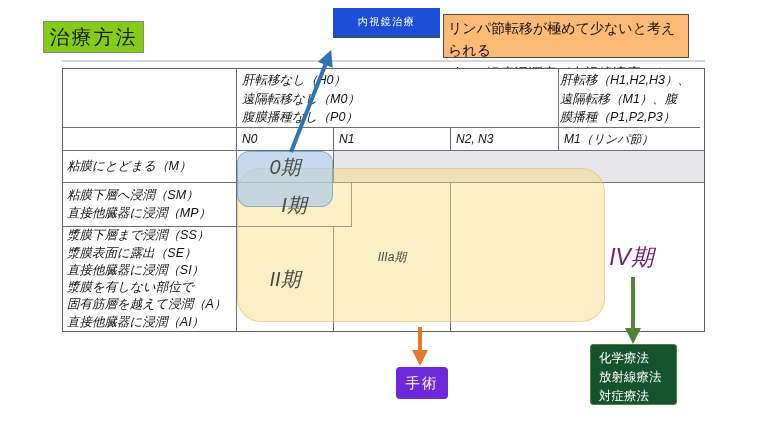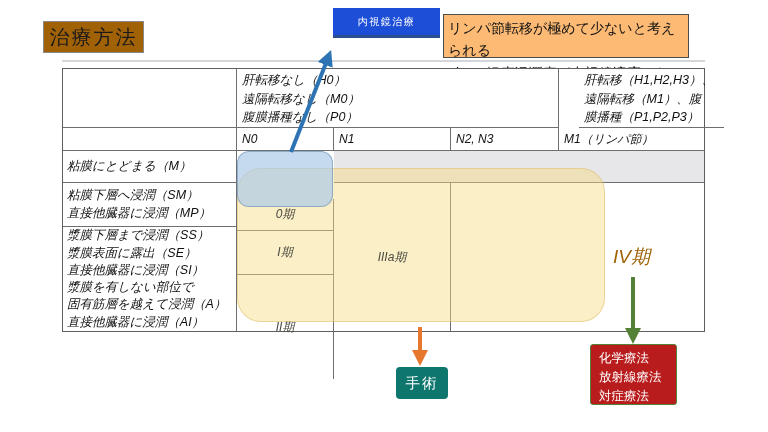--- a/index.html
+++ b/index.html
@@ -8,21 +8,21 @@
     font-family:"Liberation Sans","DejaVu Sans",sans-serif;color:#000;
   }
   .abs{position:absolute;box-sizing:border-box;}
   .pre{white-space:pre-line;}
 
   
   .deco-line{left:62px;top:60px;width:643px;height:2px;background:#d6d5da;}
 
   
   .title-box{
-    left:43px;top:21px;width:101px;height:32px;border:1px solid #8a8a8a;background:#a16207;
+    left:43px;top:21px;width:101px;height:32px;border:1px solid #8a8a8a;background:#84cc16;
     display:flex;align-items:center;justify-content:center;
     font-size:20px;letter-spacing:2px;color:#1a1a1a;
   }
 
   
   .endo-box{
     left:333px;top:8px;width:107px;height:30px;background:#1d4ed8;
     border-bottom:3px solid #2a4e8e;
     display:flex;align-items:center;justify-content:center;
     color:#fff;font-size:10px;letter-spacing:1.5px;
@@ -38,45 +38,45 @@
   .table{left:62px;top:68px;width:643px;height:264px;border:1px solid #5f5f5f;background:#fff;}
   .cell{position:absolute;box-sizing:border-box;font-size:12.5px;line-height:1.4;color:#111;font-style:italic;}
   .br{border-right:1px solid #6e6e6e;}
   .bb{border-bottom:1px solid #6e6e6e;}
   .hdr{padding:2px 5px;line-height:1.48;}
   .colhdr{display:flex;align-items:center;padding-left:5px;font-size:12px;}
   .lbl{display:flex;align-items:center;padding:1px 4px;line-height:1.38;}
   .gray-band{background:#e7e6e8;}
   .stage{display:flex;align-items:center;justify-content:center;color:#4a4a42;}
   .stage > span{position:relative;z-index:6;}
-  .st-sm{font-size:12px;margin-top:48px;}
+  .st-sm{font-size:20px;}
   .st-lg{font-size:12px;}
-  .st-xl{font-size:19px;color:#a16207;}
+  .st-xl{font-size:23px;color:#701a75;}
 
   
   .ov-yellow{
     left:237px;top:168px;width:368px;height:154px;border-radius:24px;
     background:rgba(246,220,130,0.45);border:1px solid rgba(215,180,95,0.45);z-index:3;
   }
   .ov-blue{
     left:237px;top:151px;width:96px;height:56px;border-radius:12px;
     background:rgba(173,203,231,0.70);border:1.5px solid rgba(100,135,170,0.55);z-index:4;
   }
 
   
   .arrows{left:0;top:0;z-index:10;pointer-events:none;}
 
   
   .surgery-box{
-    left:396px;top:367px;width:52px;height:32px;background:#0f766e;border-radius:4px;
+    left:396px;top:367px;width:52px;height:32px;background:#6d28d9;border-radius:4px;
     display:flex;align-items:center;justify-content:center;
     color:#fff;font-size:14.5px;letter-spacing:2px;z-index:5;
   }
   .chemo-box{
-    left:590px;top:344px;width:87px;height:61px;background:#b91c1c;border:1px solid #538135;
+    left:590px;top:344px;width:87px;height:61px;background:#14532d;border:1px solid #538135;
     border-radius:3px;padding:4px 0 0 8px;color:#fff;font-size:12.5px;line-height:1.5;z-index:5;
   }
 </style>
 </head>
 <body>
 
 <div class="slide">
 
   <div class="abs deco-line"></div>
 
@@ -86,39 +86,39 @@
 
   <div class="abs note-box pre">リンパ節転移が極めて少ないと考えられる
 Tis,T1軽度浸潤癌が内視鏡適応となる。</div>
 
   <div class="abs table">
 
     <div class="cell br bb" style="left:0;top:0;width:174px;height:59px;"></div>
     <div class="cell br bb hdr pre" style="left:174px;top:0;width:322px;height:59px;">肝転移なし（H0）
 遠隔転移なし（M0）
 腹膜播種なし（P0）</div>
-    <div class="cell bb hdr pre" style="left:516px;top:0;width:145px;height:59px;">肝転移（H1,H2,H3）、
+    <div class="cell bb hdr pre" style="left:492px;top:0;width:145px;height:59px;">肝転移（H1,H2,H3）、
 遠隔転移（M1）、腹
 膜播種（P1,P2,P3）</div>
 
     <div class="cell br bb" style="left:0;top:59px;width:174px;height:23px;"></div>
     <div class="cell br bb colhdr" style="left:174px;top:59px;width:97px;height:23px;">N0</div>
     <div class="cell br bb colhdr" style="left:271px;top:59px;width:117px;height:23px;">N1</div>
     <div class="cell br bb colhdr" style="left:388px;top:59px;width:108px;height:23px;">N2, N3</div>
     <div class="cell bb colhdr" style="left:496px;top:59px;width:145px;height:23px;">M1（リンパ節）</div>
 
     <div class="cell br bb lbl" style="left:0;top:82px;width:174px;height:32px;">粘膜にとどまる（M）</div>
     <div class="cell br bb stage st-sm" style="left:174px;top:82px;width:97px;height:32px;">
         <span>0期</span>
       </div>
     <div class="cell bb gray-band" style="left:271px;top:82px;width:370px;height:32px;"></div>
 
     <div class="cell br bb lbl pre" style="left:0;top:114px;width:174px;height:44px;">粘膜下層へ浸潤（SM）
 直接他臓器に浸潤（MP）</div>
-    <div class="cell br bb stage st-sm" style="left:174px;top:114px;width:97px;height:44px;">
+    <div class="cell br bb stage st-sm" style="left:174px;top:114px;width:115px;height:44px;">
         <span>I期</span>
       </div>
 
     <div class="cell br lbl pre" style="left:0;top:158px;width:174px;height:104px;">漿膜下層まで浸潤（SS）
 漿膜表面に露出（SE）
 直接他臓器に浸潤（SI）
 漿膜を有しない部位で
 固有筋層を越えて浸潤（A）
 直接他臓器に浸潤（AI）</div>
     <div class="cell br stage st-sm" style="left:174px;top:158px;width:97px;height:104px;align-items:center;">

